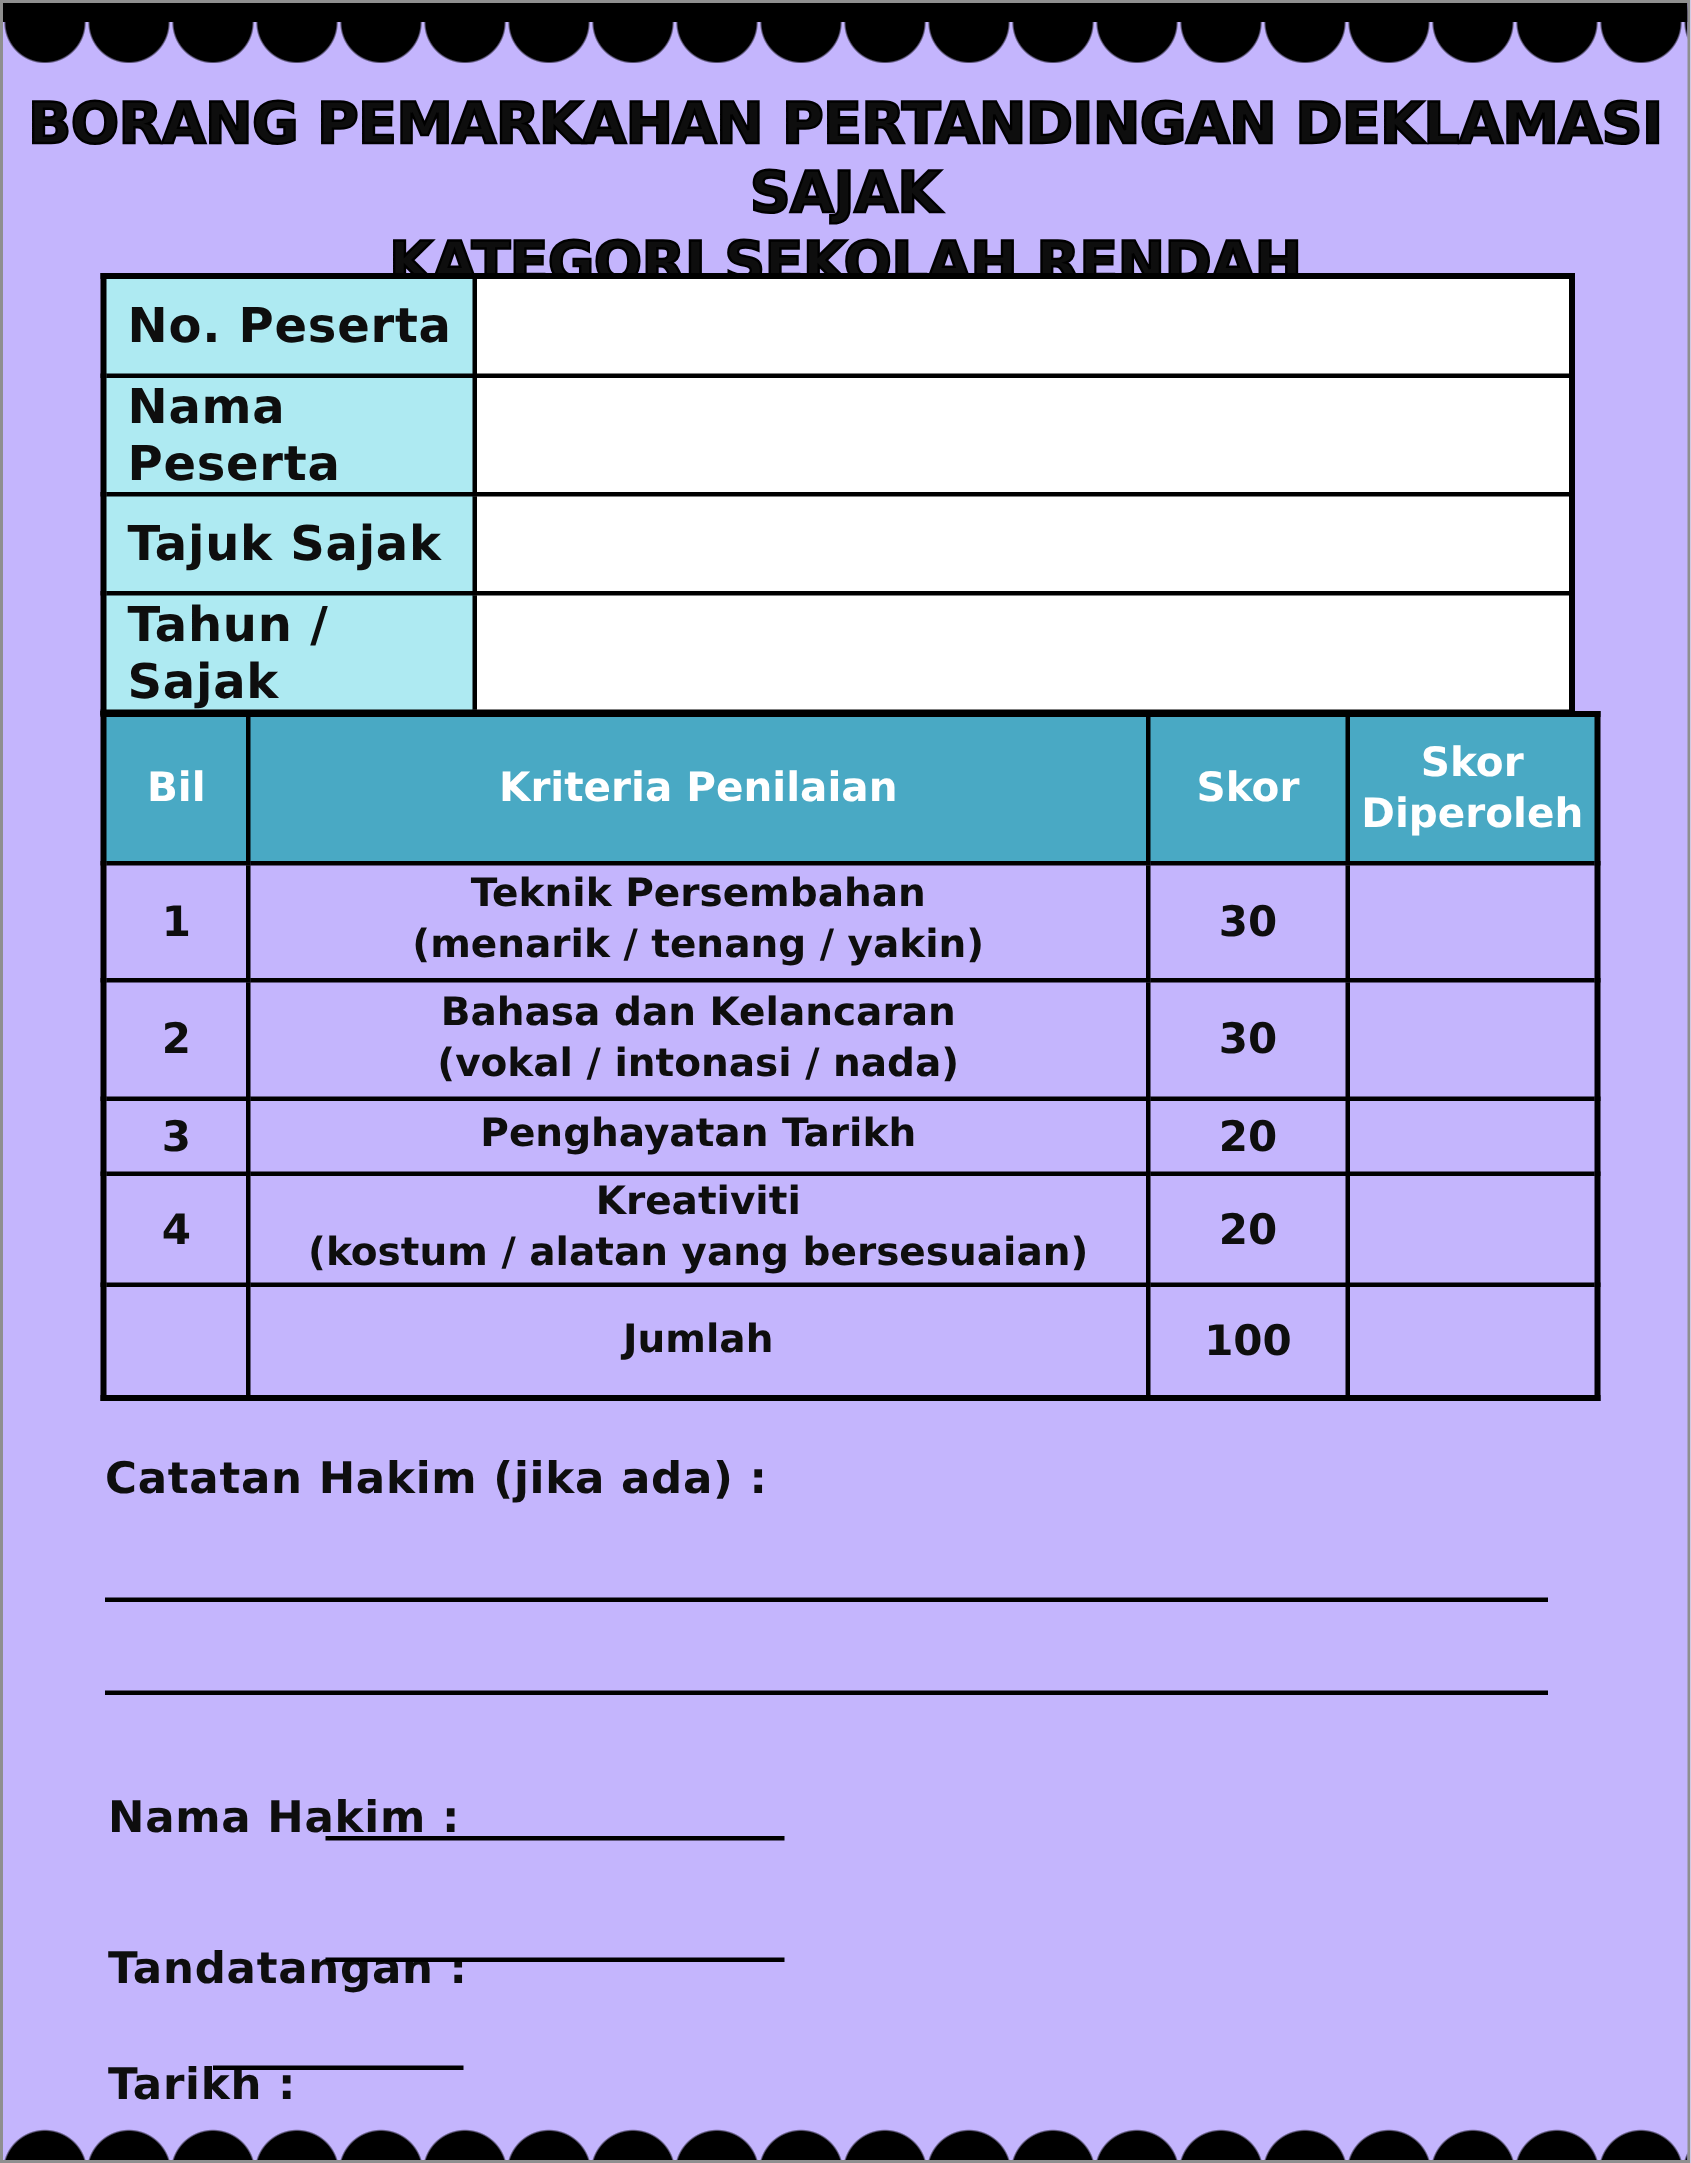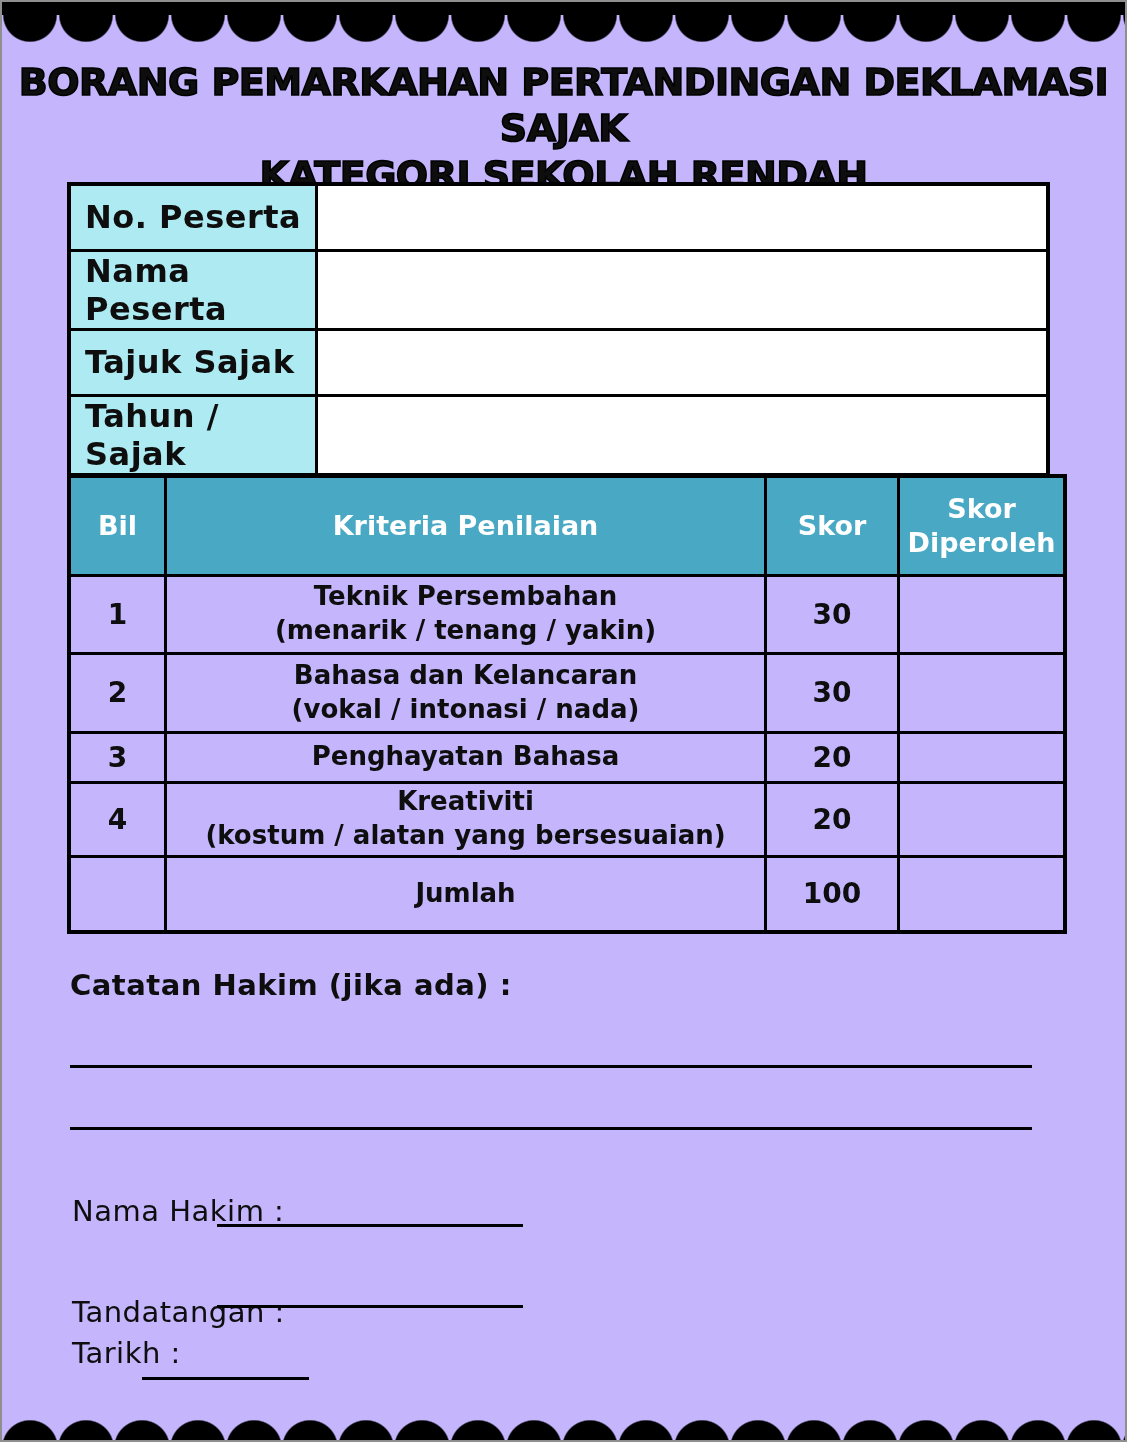--- a/index.html
+++ b/index.html
@@ -56,22 +56,22 @@
   .col-skord { width:163px; }
   .r1 { height:78px; } .r2 { height:79px; } .r3 { height:50px; }
   .r4 { height:74px; } .r5 { height:76px; }
   td.bil, td.skor { font-size:28px; }
   td.kriteria { font-size:26px; line-height:1.3; }
   
   .notes-label { position:absolute; top:966px; left:68px; font-size:29px; font-weight:bold; letter-spacing:0.5px;text-align:right; }
   .rule { position:absolute; border-top:3px solid #000; height:0; }
   .rule-1 { top:1063px; left:68px; width:962px; }
   .rule-2 { top:1125px; left:68px; width:962px; }
-  .sig-label { position:absolute; left:70px; font-size:29px; font-weight:normal; letter-spacing:0.5px; }
-  .sig-nama { top:1192px; } .sig-tanda { top:1264px;margin-top:29px; } .sig-tarikh { top:1334px; }
+  .sig-label { position:absolute; left:70px; font-size:29px; font-weight:bold; letter-spacing:0.5px; }
+  .sig-nama { top:1192px; } .sig-tanda { top:1264px;margin-top:29px; } .sig-tarikh { top:1370px; }
   .line-nama  { top:1222px; left:215px; width:306px; }
   .line-tanda { top:1303px; left:215px; width:306px; }
   .line-tarikh{ top:1375px; left:140px; width:167px; }
 </style>
 </head>
 <body>
 
 <div class="page">
   <div class="scallop-top"></div>
 
@@ -125,21 +125,21 @@
         <td class="kriteria">
           <div>Bahasa dan Kelancaran</div>
           <div>(vokal / intonasi / nada)</div>
         </td>
         <td class="skor">30</td>
         <td></td>
       </tr>
       <tr class="r3">
         <td class="bil">3</td>
         <td class="kriteria">
-          <div>Penghayatan Bahasa</div>
+          <div>Penghayatan Tarikh</div>
         </td>
         <td class="skor">20</td>
         <td></td>
       </tr>
       <tr class="r4">
         <td class="bil">4</td>
         <td class="kriteria">
           <div>Kreativiti</div>
           <div>(kostum / alatan yang bersesuaian)</div>
         </td>

